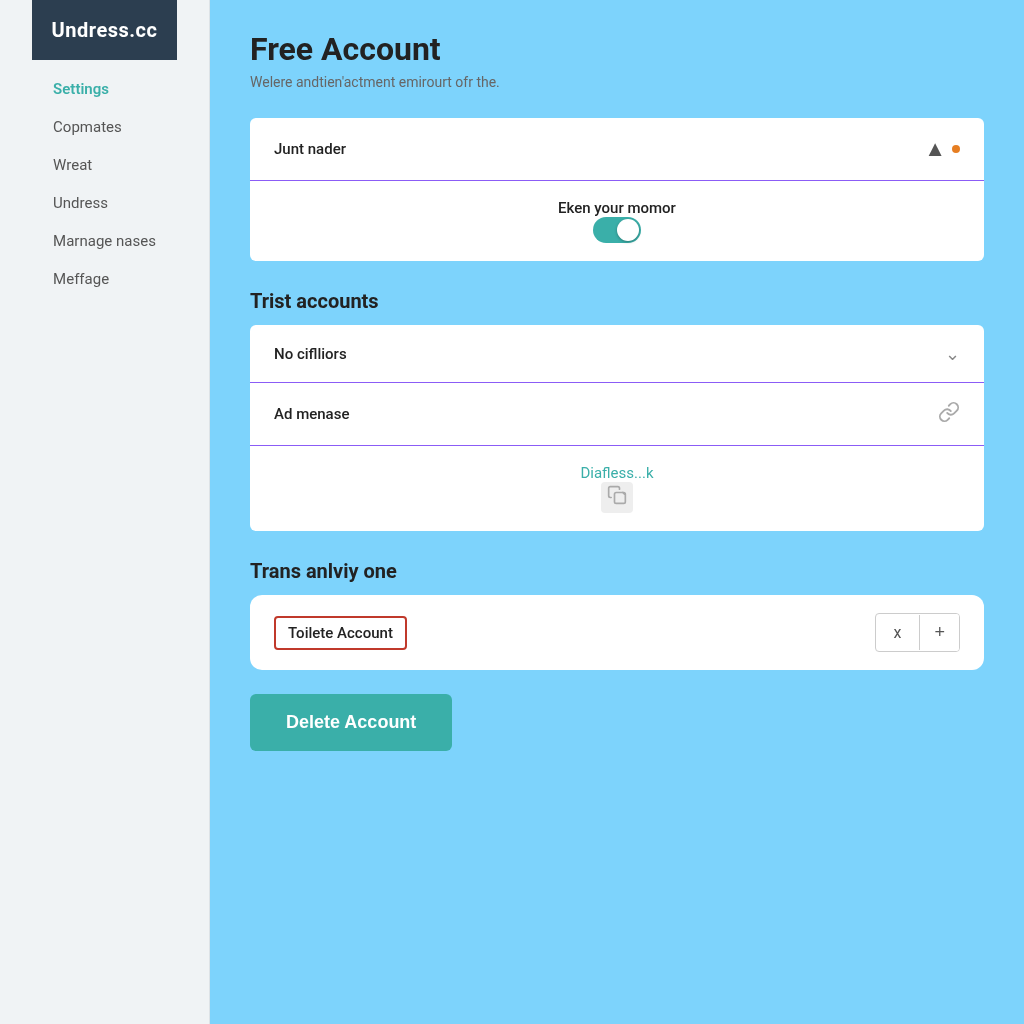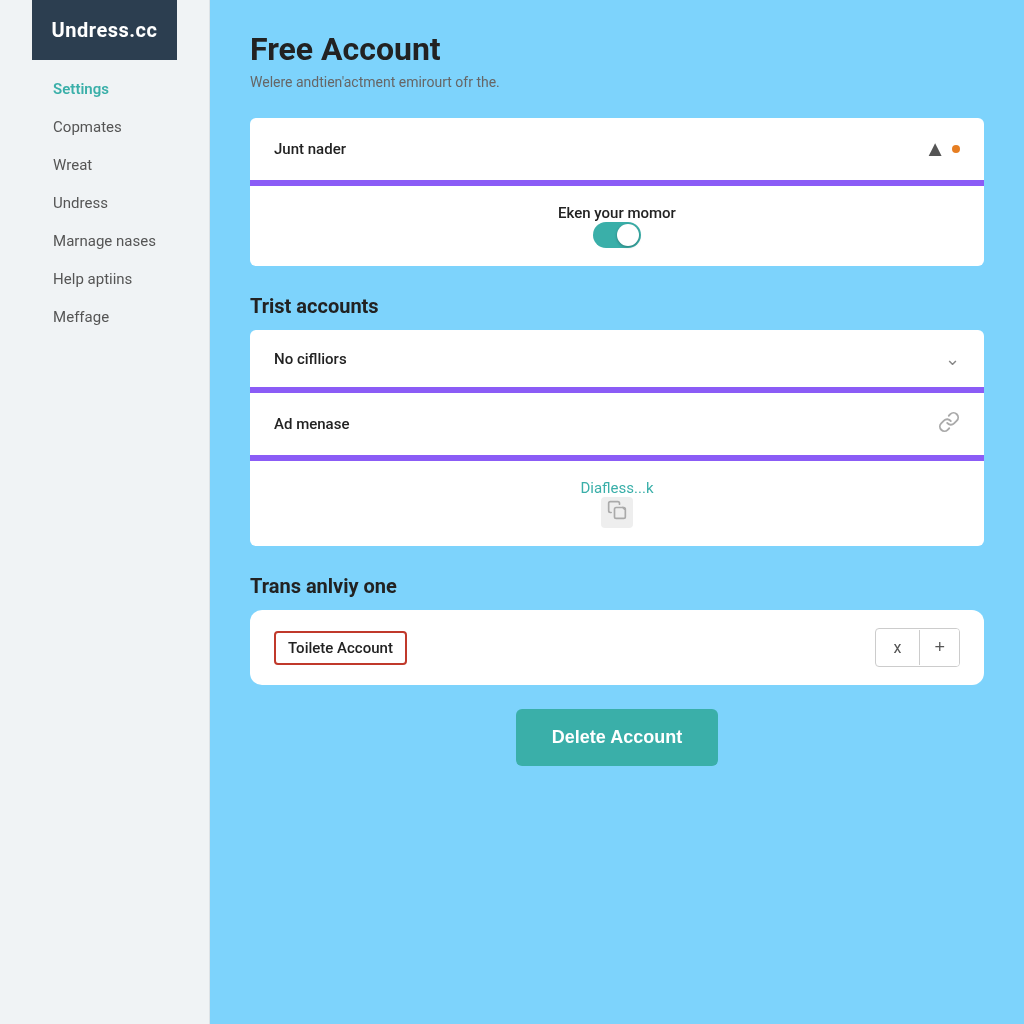--- a/index.html
+++ b/index.html
@@ -69,21 +69,21 @@
       background: white;
       border-radius: 6px;
       margin-bottom: 6px;
       overflow: hidden;
     }
     .card-row {
       display: flex;
       align-items: center;
       justify-content: space-between;
       padding: 18px 24px;
-      border-bottom: 6px solid #8b5cf6;
+      border-bottom: 1px solid #8b5cf6;
     }
     .card-row:last-child {
       border-bottom: none;
       flex-direction: column;
     }
     .card-row-label {
       font-size: 15px;
       color: #222;
       font-weight: 500;
     }
@@ -191,21 +191,21 @@
       font-size: 18px;
       color: #555;
       cursor: pointer;
       background: white;
       border: none;
     }
 
     
     .delete-btn-wrap {
       display: flex;
-      justify-content: center;
+      justify-content: flex-start;
       margin-top: 10px;
     }
     .delete-btn {
       background: #3aafa9;
       color: white;
       border: none;
       border-radius: 6px;
       padding: 18px 36px;
       font-size: 18px;
       font-weight: bold;
@@ -231,21 +231,20 @@
 <body>
 
 <aside class="sidebar">
   <div class="sidebar-logo">Undress.cc</div>
   <nav class="sidebar-nav">
     <div class="sidebar-item active">Settings</div>
     <div class="sidebar-item">Copmates</div>
     <div class="sidebar-item">Wreat</div>
     <div class="sidebar-item">Undress</div>
     <div class="sidebar-item">Marnage nases</div>
-    <div class="sidebar-item">Help aptiins</div>
     <div class="sidebar-item">Meffage</div>
   </nav>
 </aside>
 
 <main class="main">
   <h1 class="page-title">Free Account</h1>
   <p class="page-subtitle">Welere andtien'actment emirourt ofr the.</p>
 
   <div class="card">
     <div class="card-row">

